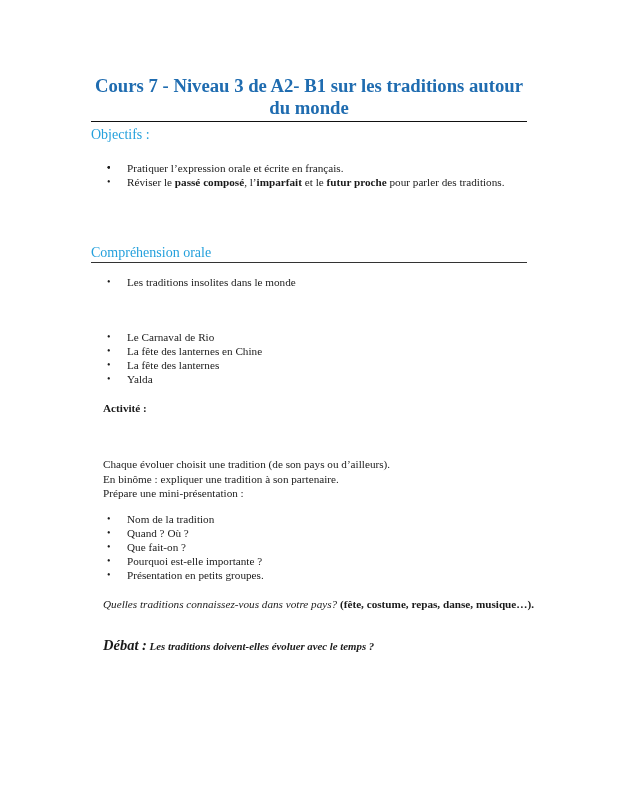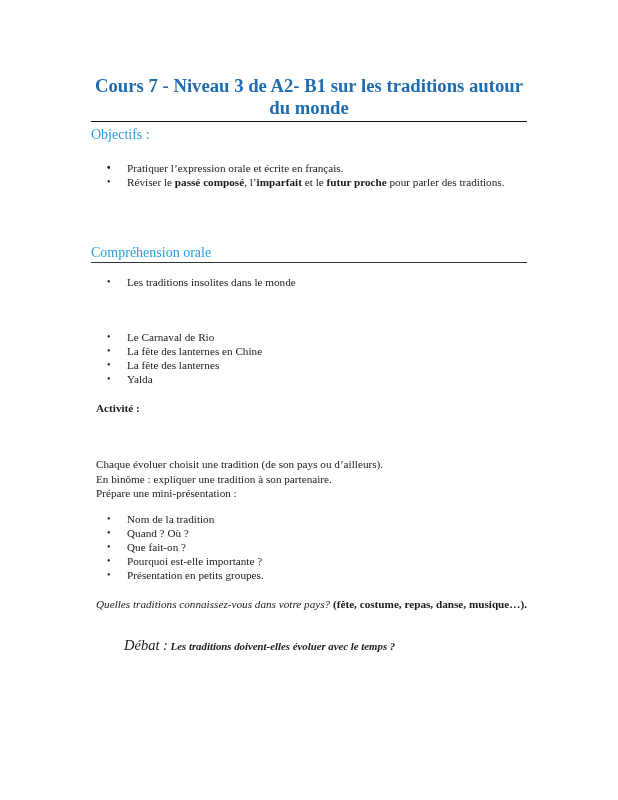--- a/index.html
+++ b/index.html
@@ -64,33 +64,32 @@
       line-height: 14px;
     }
     ul.blist li .bullet {
       position: absolute;
       left: 16px;
       top: 0;
       font-size: 10px;
     }
     .para {
       position: absolute;
-      left: 5px;
+      left: 12px;
       margin: 0;
       font-size: 11.2px;
       line-height: 14px;
       width: 436px;
     }
     .bold { font-weight: bold; }
     .bi { font-weight: normal; font-style: italic; }
     .debat-label {
-      font-weight: normal;
+      font-weight: bold;
       font-style: italic;
       font-size: 14.5px;
-      margin-left: 28px;
     }
     .debat-text {
       font-weight: bold;
       font-style: italic;
       font-size: 10.8px;
     }
   </style>
 </head>
 <body>
 

